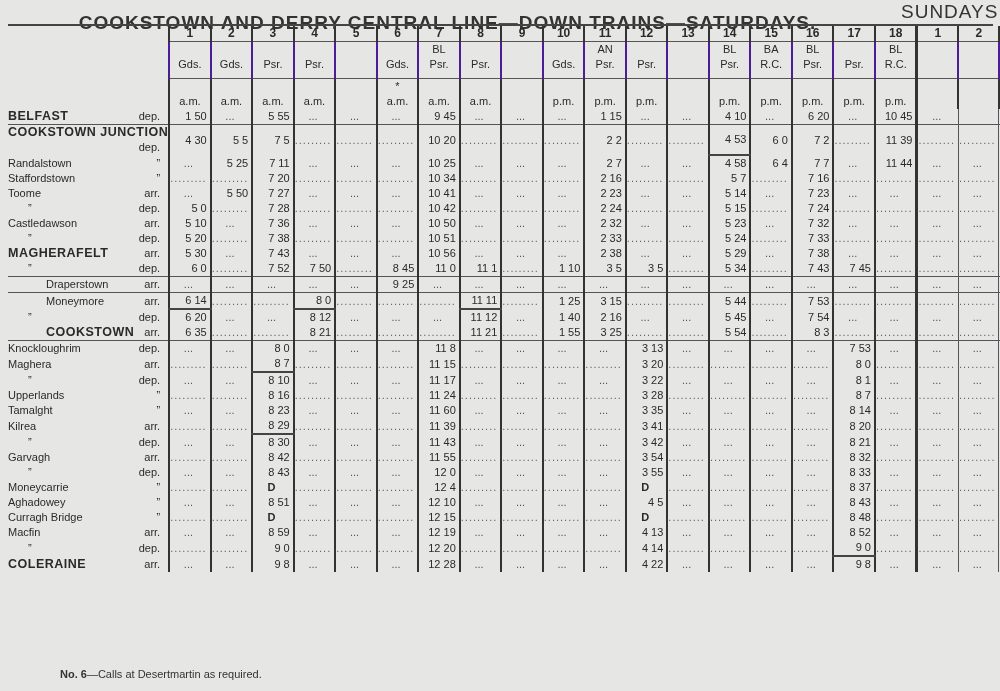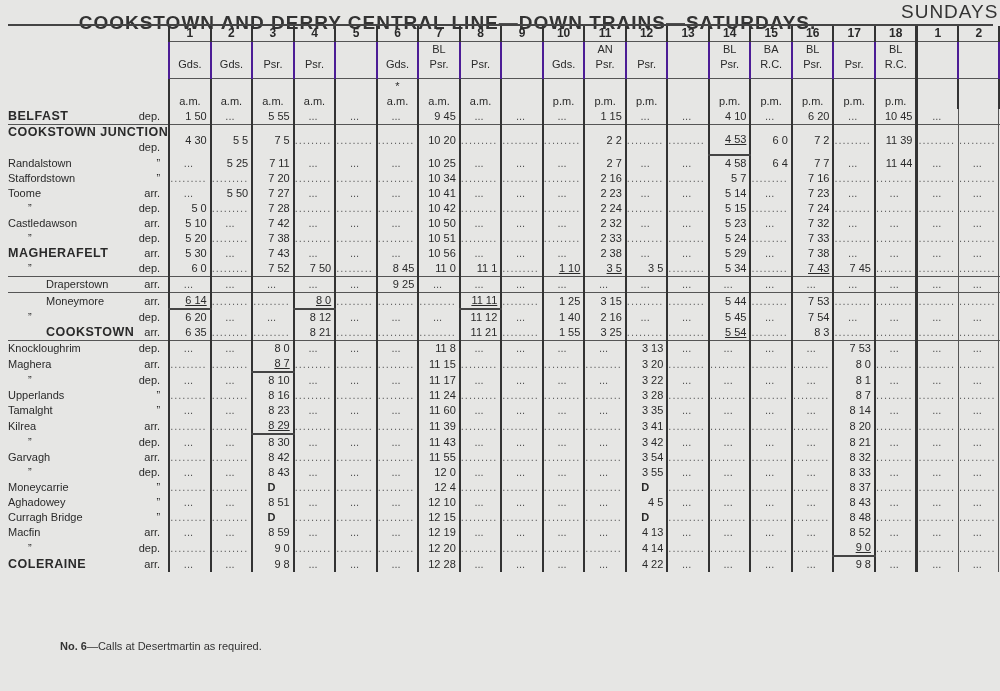--- a/index.html
+++ b/index.html
@@ -39,24 +39,24 @@
     width:100px; text-align:right; padding-right:3px !important;
     border-left:2px solid #333; box-sizing:border-box;
   }
   td.c.thin { border-left:1px solid #555; }
   td.c.dot { text-align:center; color:#555; }
   td.c.dotted { text-align:left; color:#666; letter-spacing:1px; }
   td.hd { text-align:center; font-weight:bold; font-size:12px; height:20px; border-left:2px solid #333; border-bottom:1px solid #555;}
   td.ty { text-align:center; font-size:11px; height:46px; line-height:14px; border-left:2px solid #4c1d95; border-bottom:1px solid #555; vertical-align:bottom; padding-bottom:6px !important;}
   td.ampm { text-align:center; height:30px; vertical-align:bottom; line-height:14px; border-left:2px solid #333; }
   tr.sep td { border-bottom:1px solid #555; }
-  .ul { border-bottom:2px solid #444;text-decoration:underline; }
+  .ul { border-bottom:2px solid #444; }
   .D { font-weight:bold; text-align:center !important; }
   .footnote {
-    position:absolute; left:60px; top:640px; font-size:11px; color:#333;
+    position:absolute; left:60px; top:668px; font-size:11px; color:#333;
   }
   .footnote b { font-weight:bold; }
   .sunsep { border-left:3px solid #333 !important; }
 </style>
 </head>
 <body>
 
 <div class="title">COOKSTOWN AND DERRY CENTRAL LINE—DOWN TRAINS—SATURDAYS.</div>
 <div class="title-sun">SUNDAYS</div>
 <div class="topline"></div>
@@ -408,21 +408,21 @@
         <td class="c dotted">.........</td>
         <td class="c dotted">.........</td>
         <td class="c dotted sunsep">.........</td>
         <td class="c dotted thin">.........</td>
         <td class="c dotted thin">.........</td>
       </tr>
       <tr>
         <td class="stn"><span class="name">Castledawson</span><span class="ad">arr.</span></td>
         <td class="c">5 10</td>
         <td class="c dot">...</td>
-        <td class="c">7 42</td>
+        <td class="c">7 36</td>
         <td class="c dot">...</td>
         <td class="c dot">...</td>
         <td class="c dot">...</td>
         <td class="c">10 50</td>
         <td class="c dot">...</td>
         <td class="c dot">...</td>
         <td class="c dot">...</td>
         <td class="c">2 32</td>
         <td class="c dot">...</td>
         <td class="c dot">...</td>

